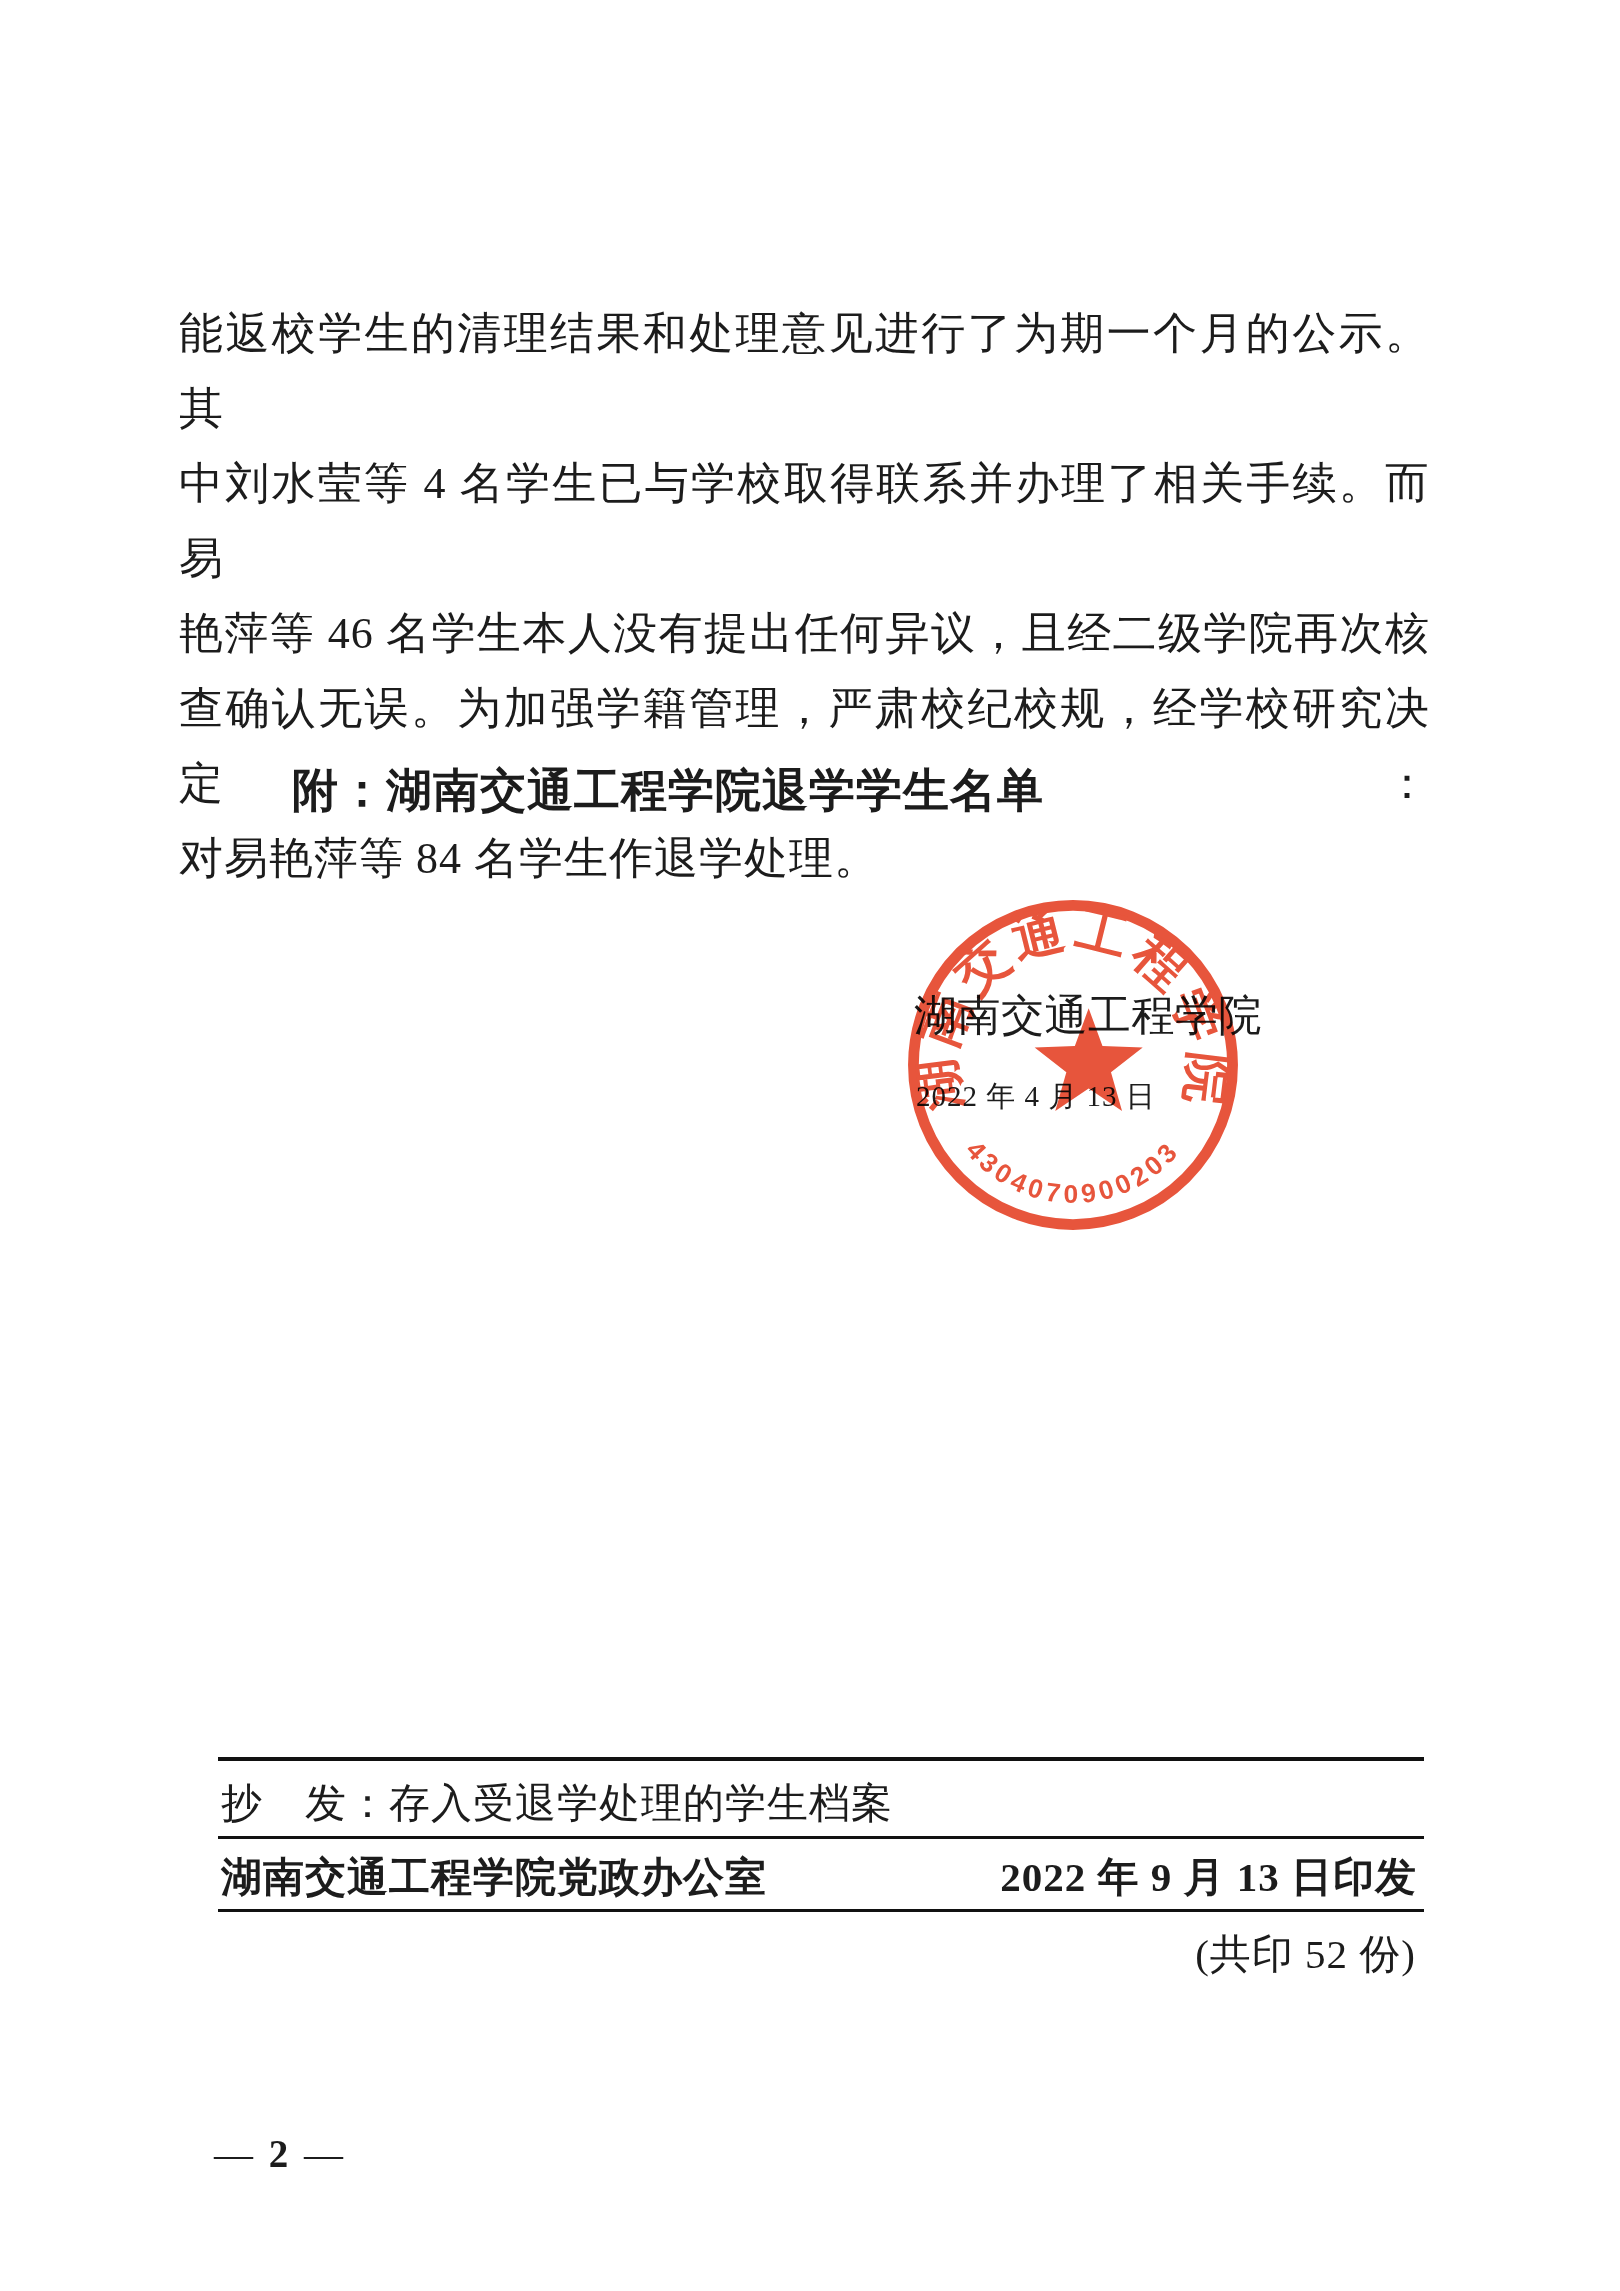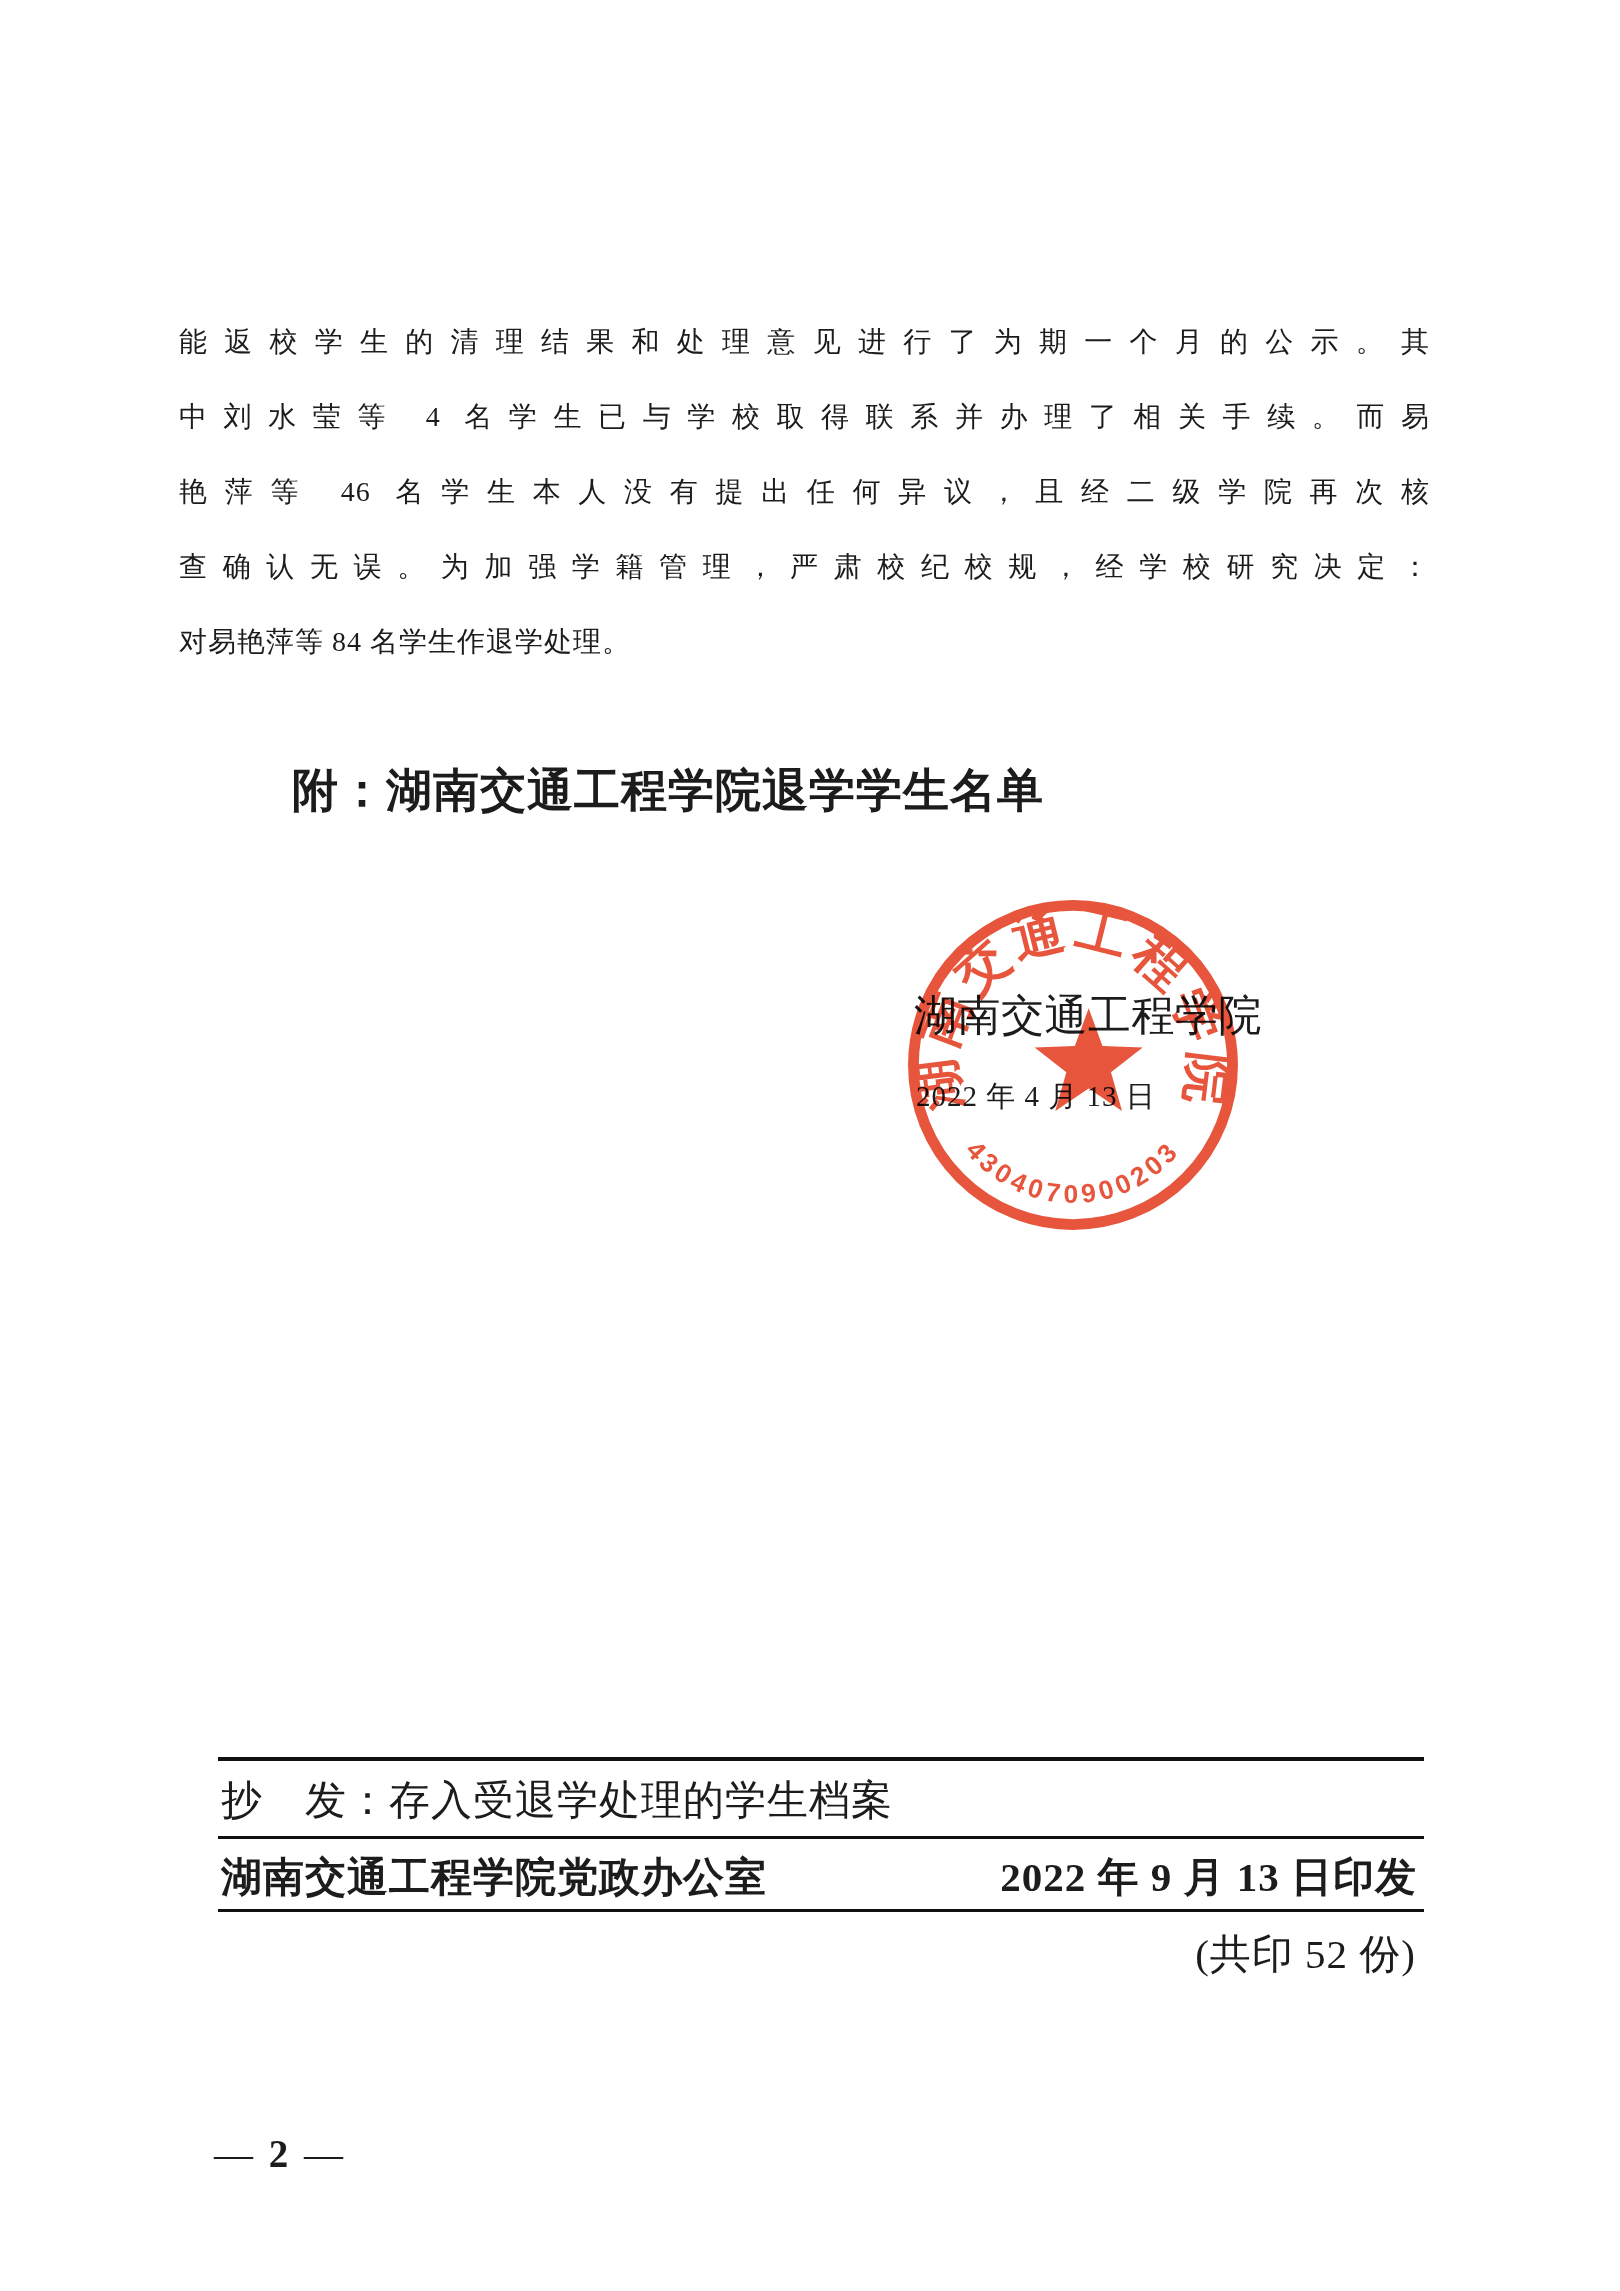--- a/index.html
+++ b/index.html
@@ -13,23 +13,23 @@
     height: 2292px;
     background: #ffffff;
     overflow: hidden;
     font-family: "Liberation Serif", "DejaVu Serif", serif;
     color: #1c1c1c;
   }
   
   .body-text {
     position: absolute;
     left: 179px;
-    top: 304px;
+    top: 296px;
     width: 1251px;
-    font-size: 28px;
+    font-size: 44px;
     line-height: 75px;
     letter-spacing: 1px;
   }
   .body-text .line {
     white-space: nowrap;
   }
   .body-text .line.fill {
     white-space: normal;
     text-align: justify;
     text-align-last: justify;
@@ -110,21 +110,20 @@
   .rule.bot   { top: 1909px; height: 2.9px; }
   .cc-line {
     position: absolute;
     left: 221px;
     top: 1782px;
     width: 1203px;
     font-size: 41px;
     line-height: 43px;
     letter-spacing: 1px;
     white-space: nowrap;
-    font-family: Liberation Mono, monospace;
   }
   .issuer-row {
     position: absolute;
     left: 221px;
     top: 1856px;
     width: 1196px;
     display: flex;
     justify-content: space-between;
     font-size: 41px;
     line-height: 43px;

